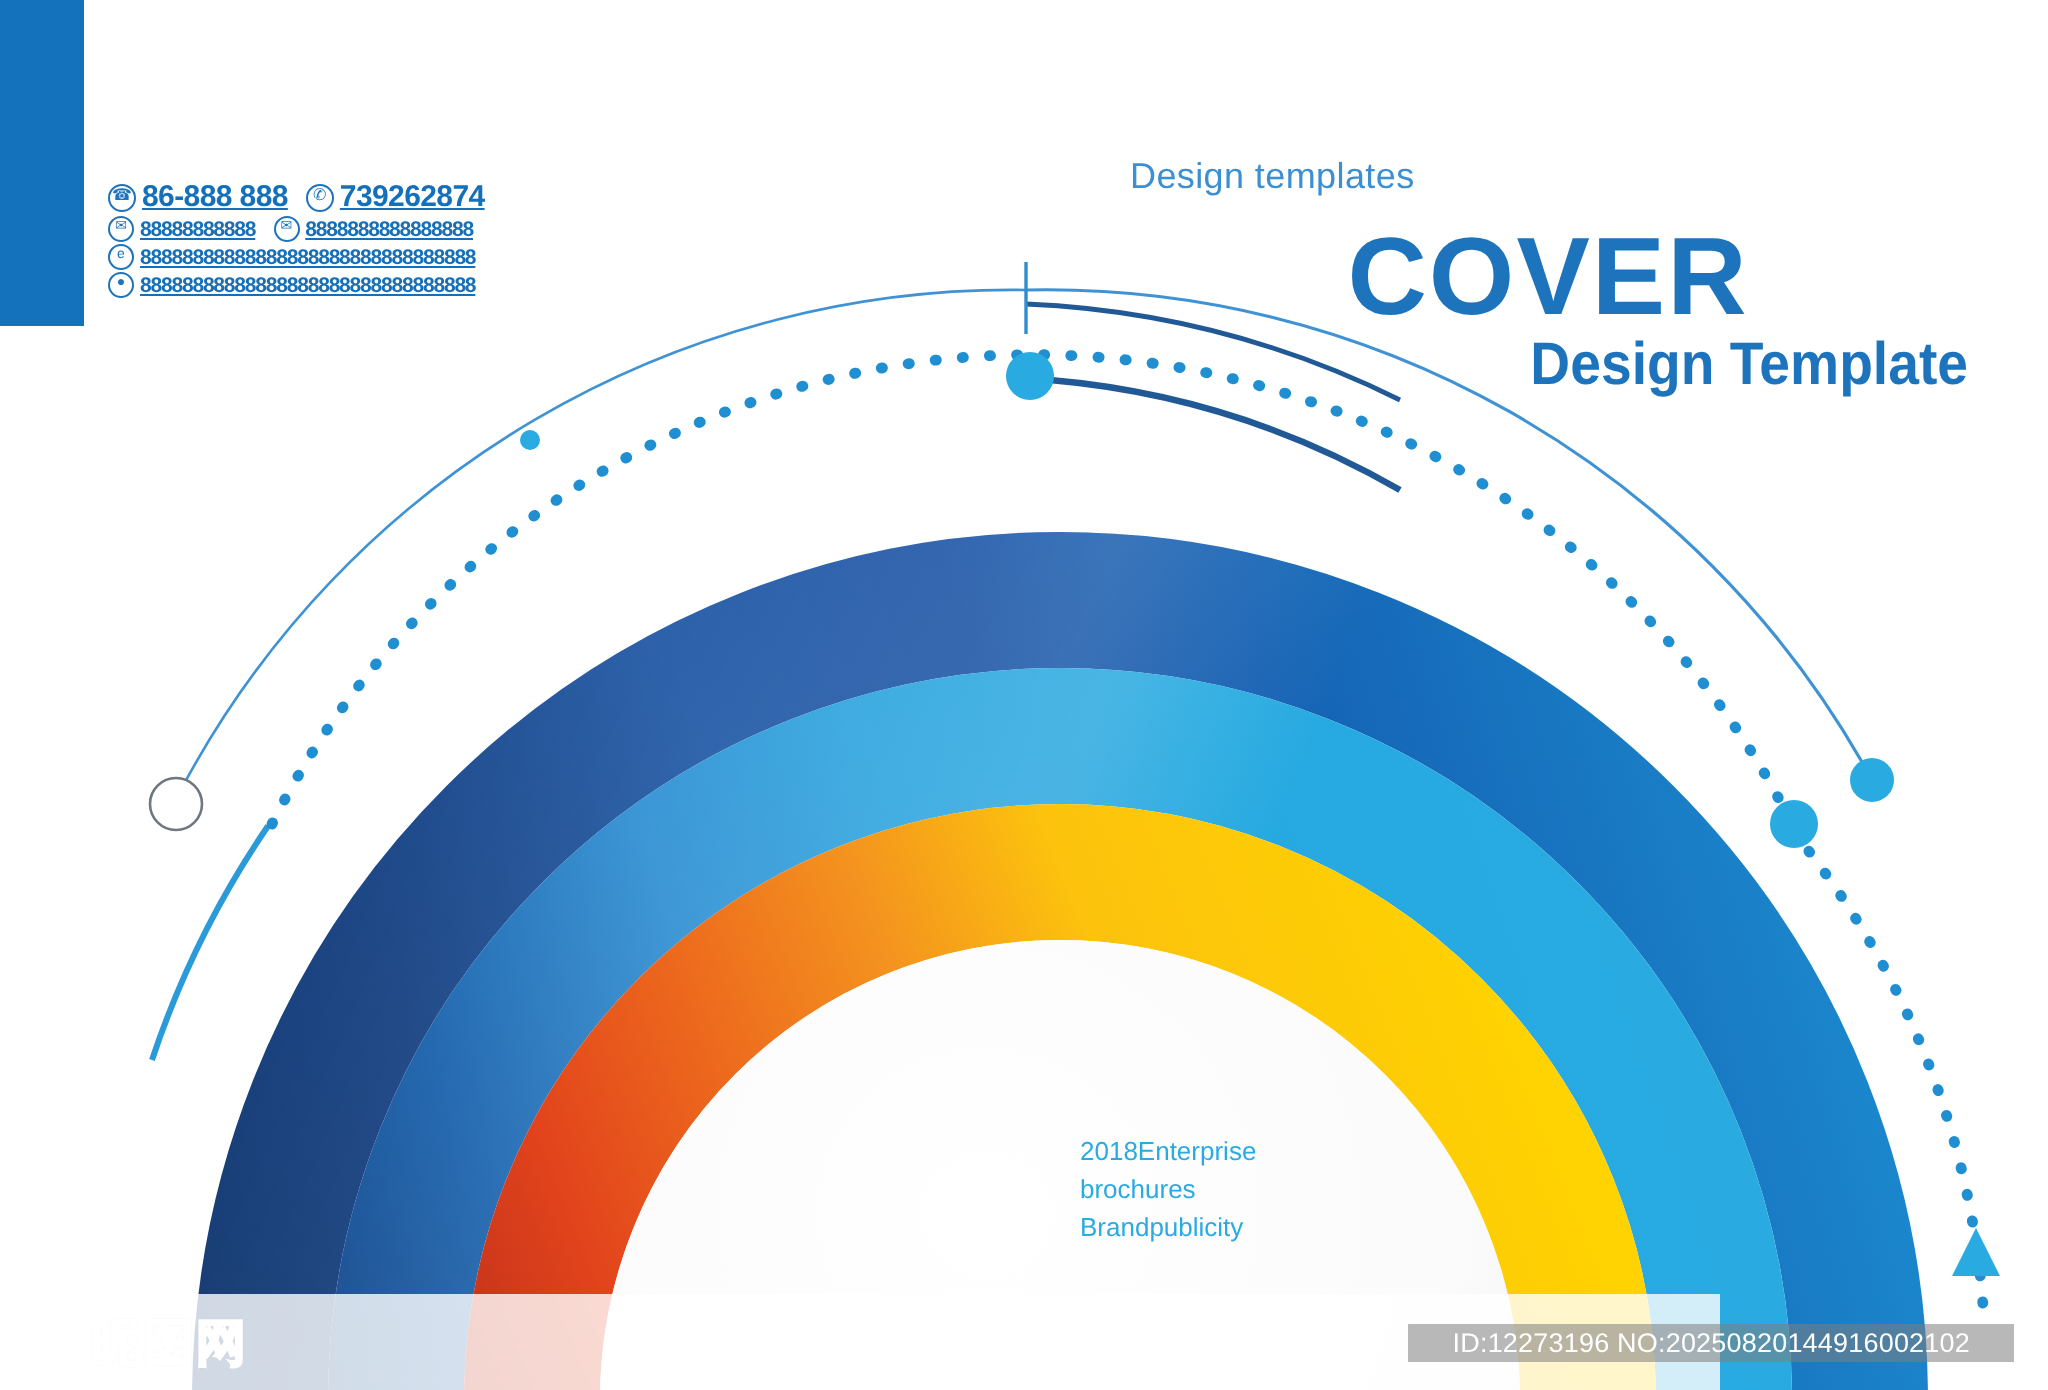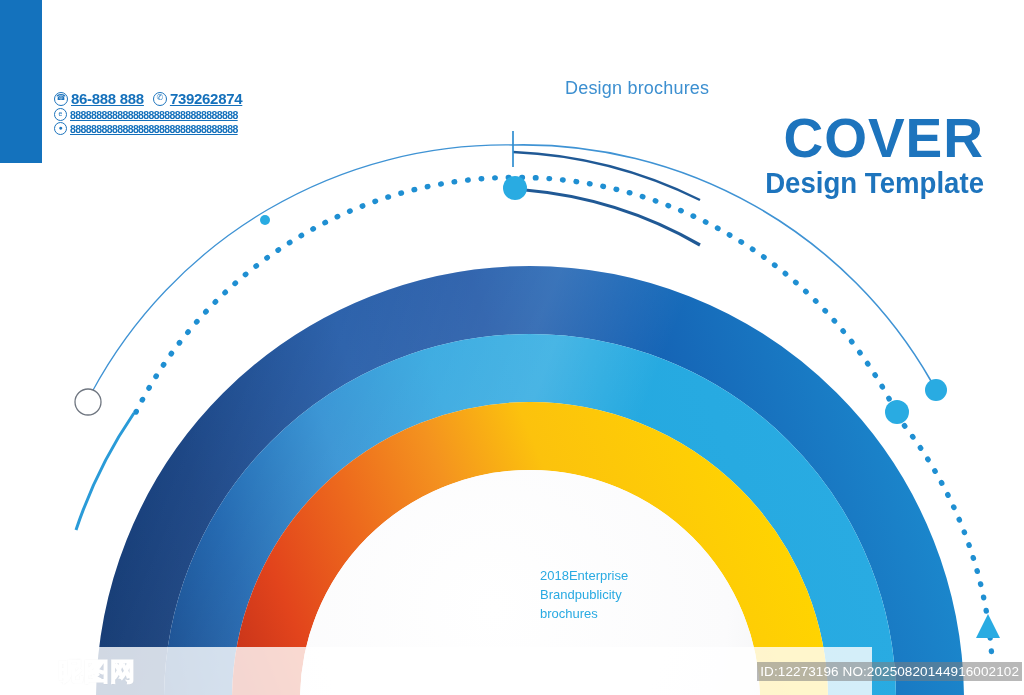--- a/index.html
+++ b/index.html
@@ -21,41 +21,41 @@
   .c-txt{color:#1470bb;font-size:11.5px;letter-spacing:-0.2px;font-weight:700;text-decoration:underline;}
   .c-row.big .c-txt{font-size:15px;font-weight:700;letter-spacing:-0.3px;}
   .c-row.big .c-ico{width:12px;height:12px;font-size:8px;line-height:10px;}
   .c-txt.thin{font-weight:700;font-size:10.5px;letter-spacing:-0.6px;}
 
   
   .subtitle{position:absolute;left:565px;top:78px;font-size:18px;color:#3c8fd0;
             font-weight:400;letter-spacing:0.2px;}
   .cover-wrap{position:absolute;right:40px;top:112px;text-align:right;width:420px;}
   .cover-title{font-size:55px;font-weight:700;color:#1d74bd;letter-spacing:1px;
-               line-height:0.95;font-family:"Liberation Sans",sans-serif;}
+               line-height:0.95;font-family:"Liberation Sans",sans-serif;text-align:center;}
   .cover-sub{font-size:30px;font-weight:700;color:#1d74bd;letter-spacing:0px;
              line-height:1.15;margin-top:2px;font-family:"Liberation Sans",sans-serif;
              transform:scaleX(0.92);transform-origin:right center;}
 
   
   .center-copy{position:absolute;left:540px;top:566px;color:#29aae2;font-size:13px;
                line-height:1.48;font-weight:400;}
 
   
-  .wm-bar{position:absolute;left:16px;bottom:0;width:856px;height:48px;
+  .wm-bar{position:absolute;left:4px;bottom:0;width:856px;height:48px;
           background:rgba(255,255,255,0.80);display:flex;align-items:center;}
   .wm-logo{margin-left:42px;display:flex;align-items:center;}
   .wm-cjk{font-size:25px;font-weight:700;color:transparent;
           -webkit-text-stroke:1.3px #ffffff;letter-spacing:1px;
           font-family:"DejaVu Sans",sans-serif;
           text-shadow:0 0 1px rgba(120,120,120,.55);}
   .wm-url{margin-left:10px;font-size:22px;font-style:italic;font-weight:700;color:#ffffff;
           letter-spacing:0.3px;text-shadow:0 0 1px rgba(110,110,110,.6);}
-  .idbox{position:absolute;right:2px;bottom:14px;background:rgba(125,125,125,0.55);
-         color:#ffffff;font-size:13.5px;padding:2px 3px;white-space:nowrap;letter-spacing:0.1px;}
+  .idbox{position:absolute;right:17px;bottom:14px;background:rgba(125,125,125,0.55);
+         color:#ffffff;font-size:13.5px;padding:2px 22px;white-space:nowrap;letter-spacing:0.1px;}
 
   svg.layer{position:absolute;left:0;top:0;width:1024px;height:695px;}
 </style>
 </head>
 <body>
 
 <div id="stage">
 
   <svg class="layer" viewBox="0 0 1024 695" preserveAspectRatio="none">
     <defs>
@@ -143,42 +143,52 @@
         <span class="c-ico">☎</span>
         <span class="c-txt">86-888 888</span>
       </span>
       <span class="c-seg">
         <span class="c-ico">✆</span>
         <span class="c-txt">739262874</span>
       </span>
     </div>
     <div class="c-row">
       <span class="c-seg">
+        <span class="c-ico">✉</span>
+        <span class="c-txt thin">88888888888</span>
+      </span>
+      <span class="c-seg">
+        <span class="c-ico">✉</span>
+        <span class="c-txt thin">8888888888888888</span>
+      </span>
+    </div>
+    <div class="c-row">
+      <span class="c-seg">
         <span class="c-ico">e</span>
         <span class="c-txt thin">88888888888888888888888888888888</span>
       </span>
     </div>
     <div class="c-row">
       <span class="c-seg">
         <span class="c-ico">●</span>
         <span class="c-txt thin">88888888888888888888888888888888</span>
       </span>
     </div>
   </div>
 
-  <div class="subtitle">Design brochures</div>
+  <div class="subtitle">Design templates</div>
   <div class="cover-wrap">
     <div class="cover-title">COVER</div>
     <div class="cover-sub">Design Template</div>
   </div>
 
   <div class="center-copy">
     <div>2018Enterprise</div>
+    <div>brochures</div>
     <div>Brandpublicity</div>
-    <div>brochures</div>
   </div>
 
   <div class="wm-bar">
     <div class="wm-logo">
       <span class="wm-cjk">昵图网</span>
     </div>
   </div>
   <div class="idbox">ID:12273196 NO:20250820144916002102</div>
 
 </div>

